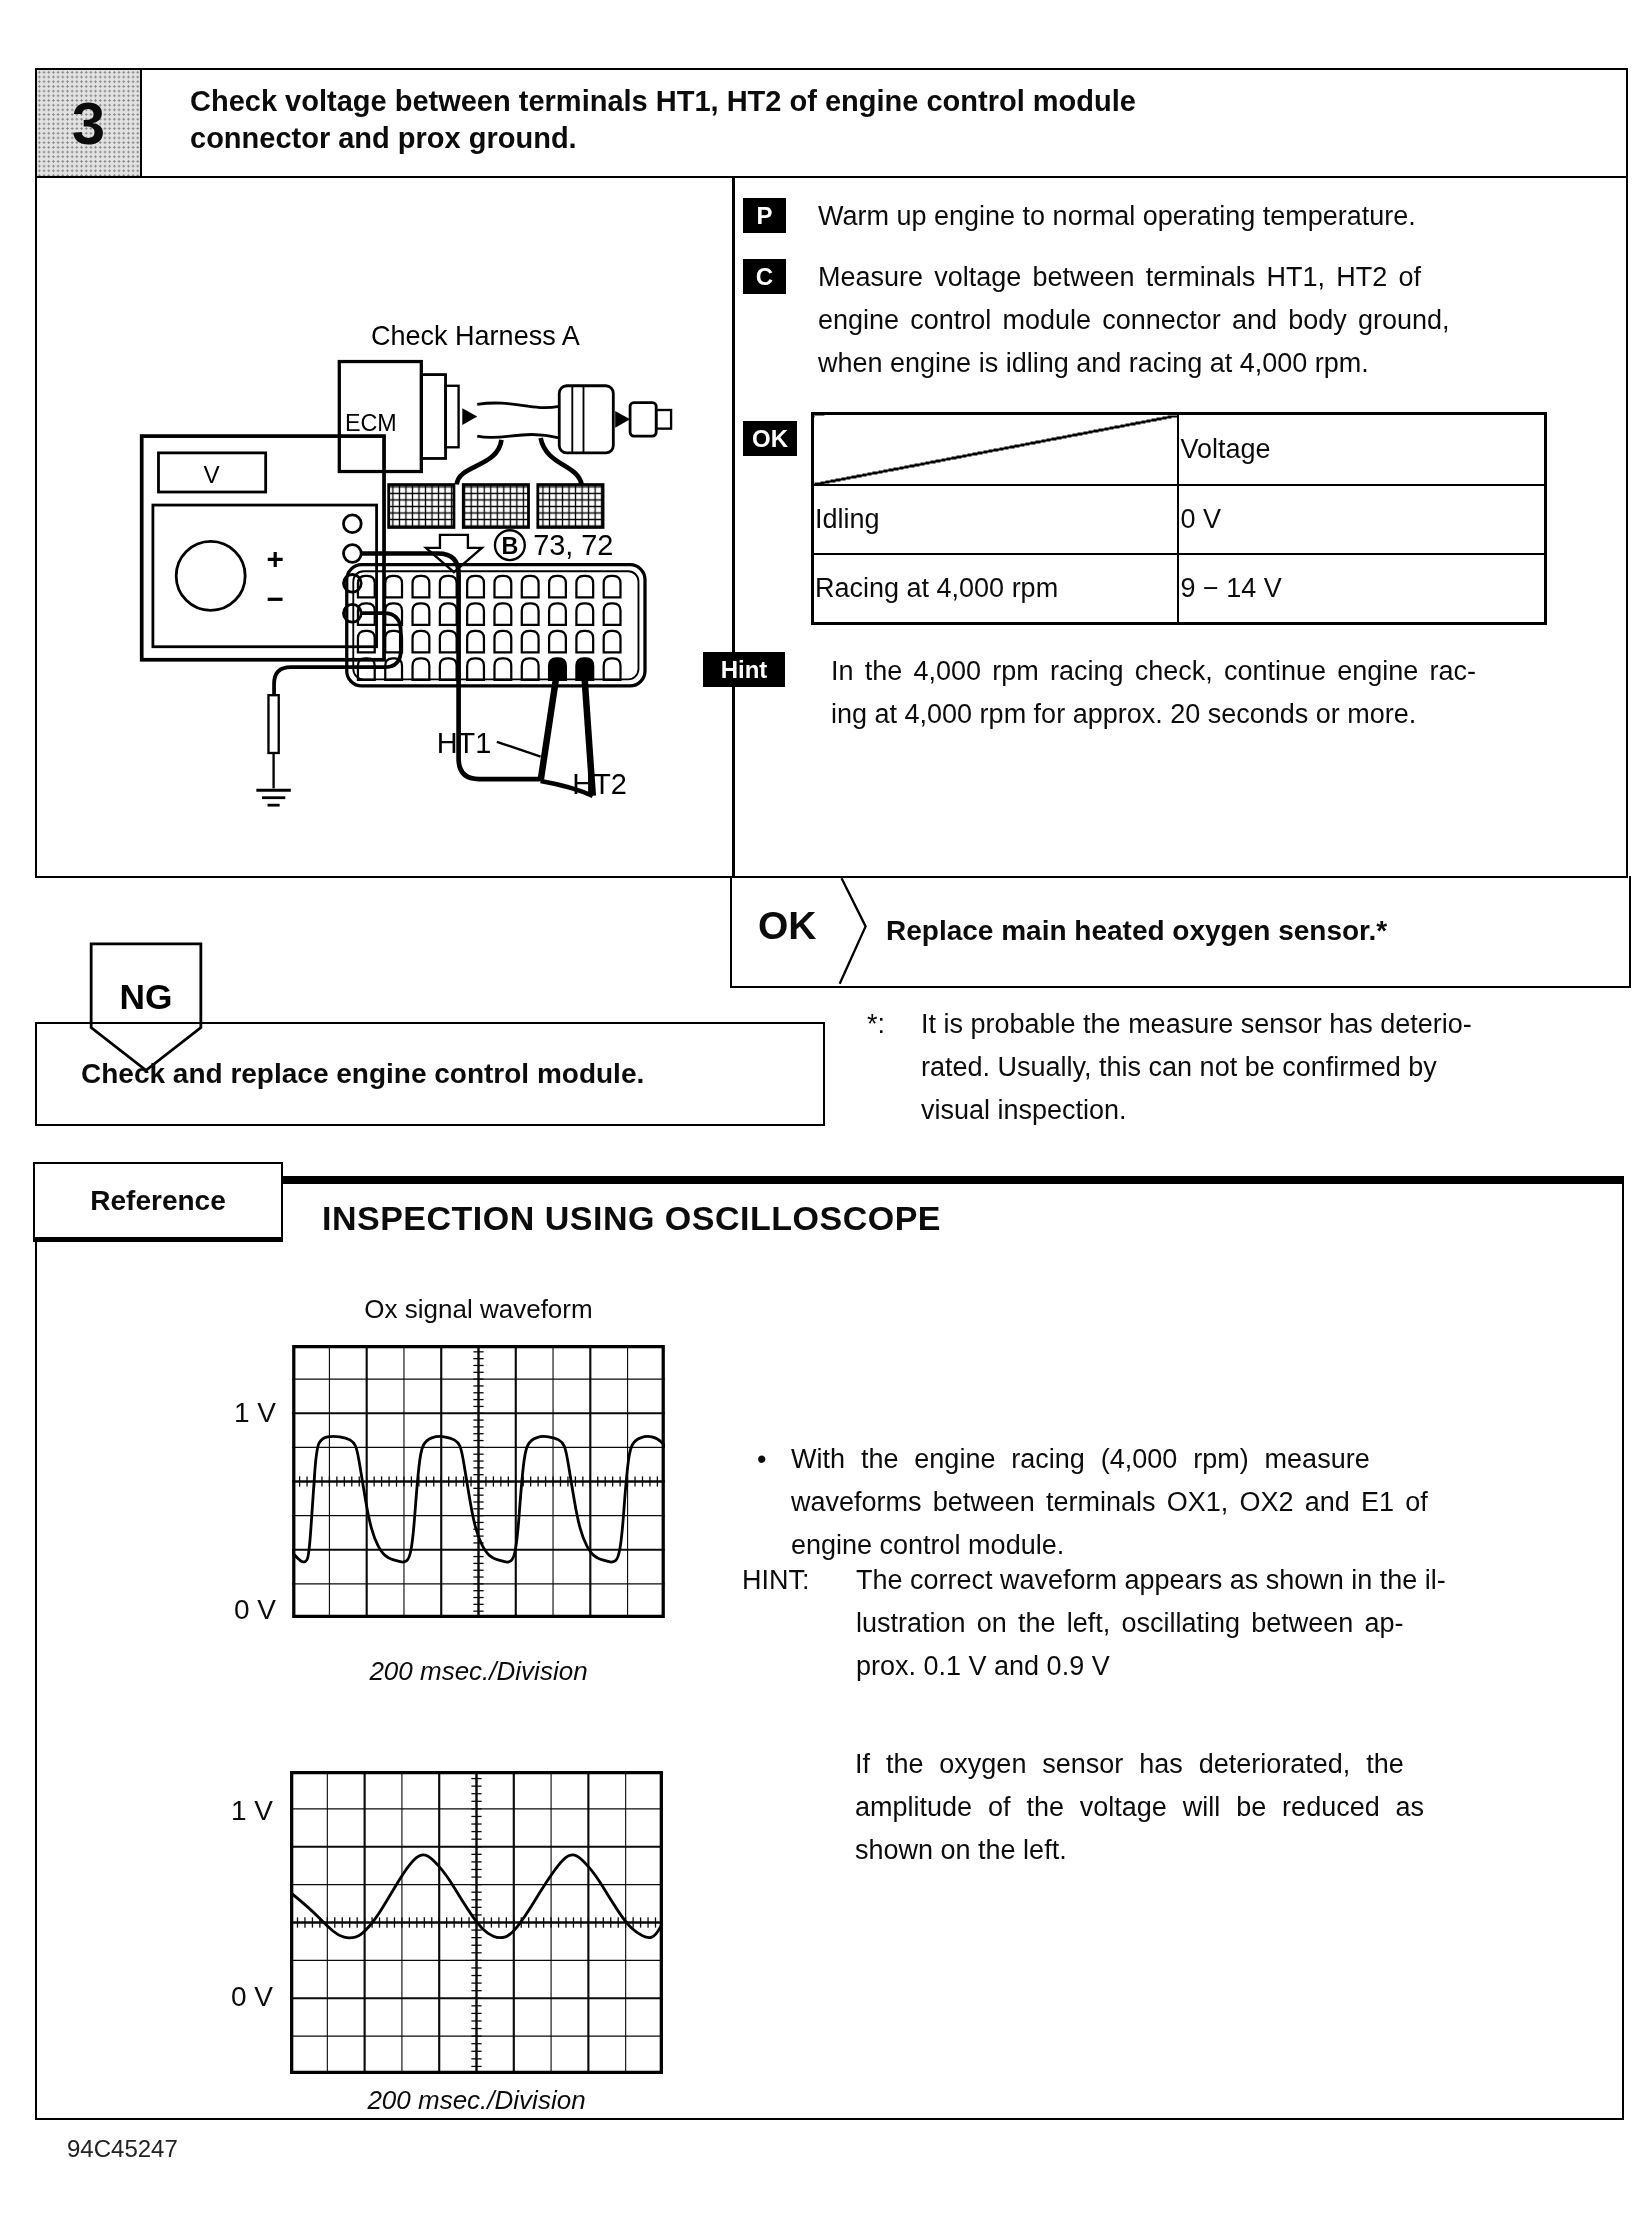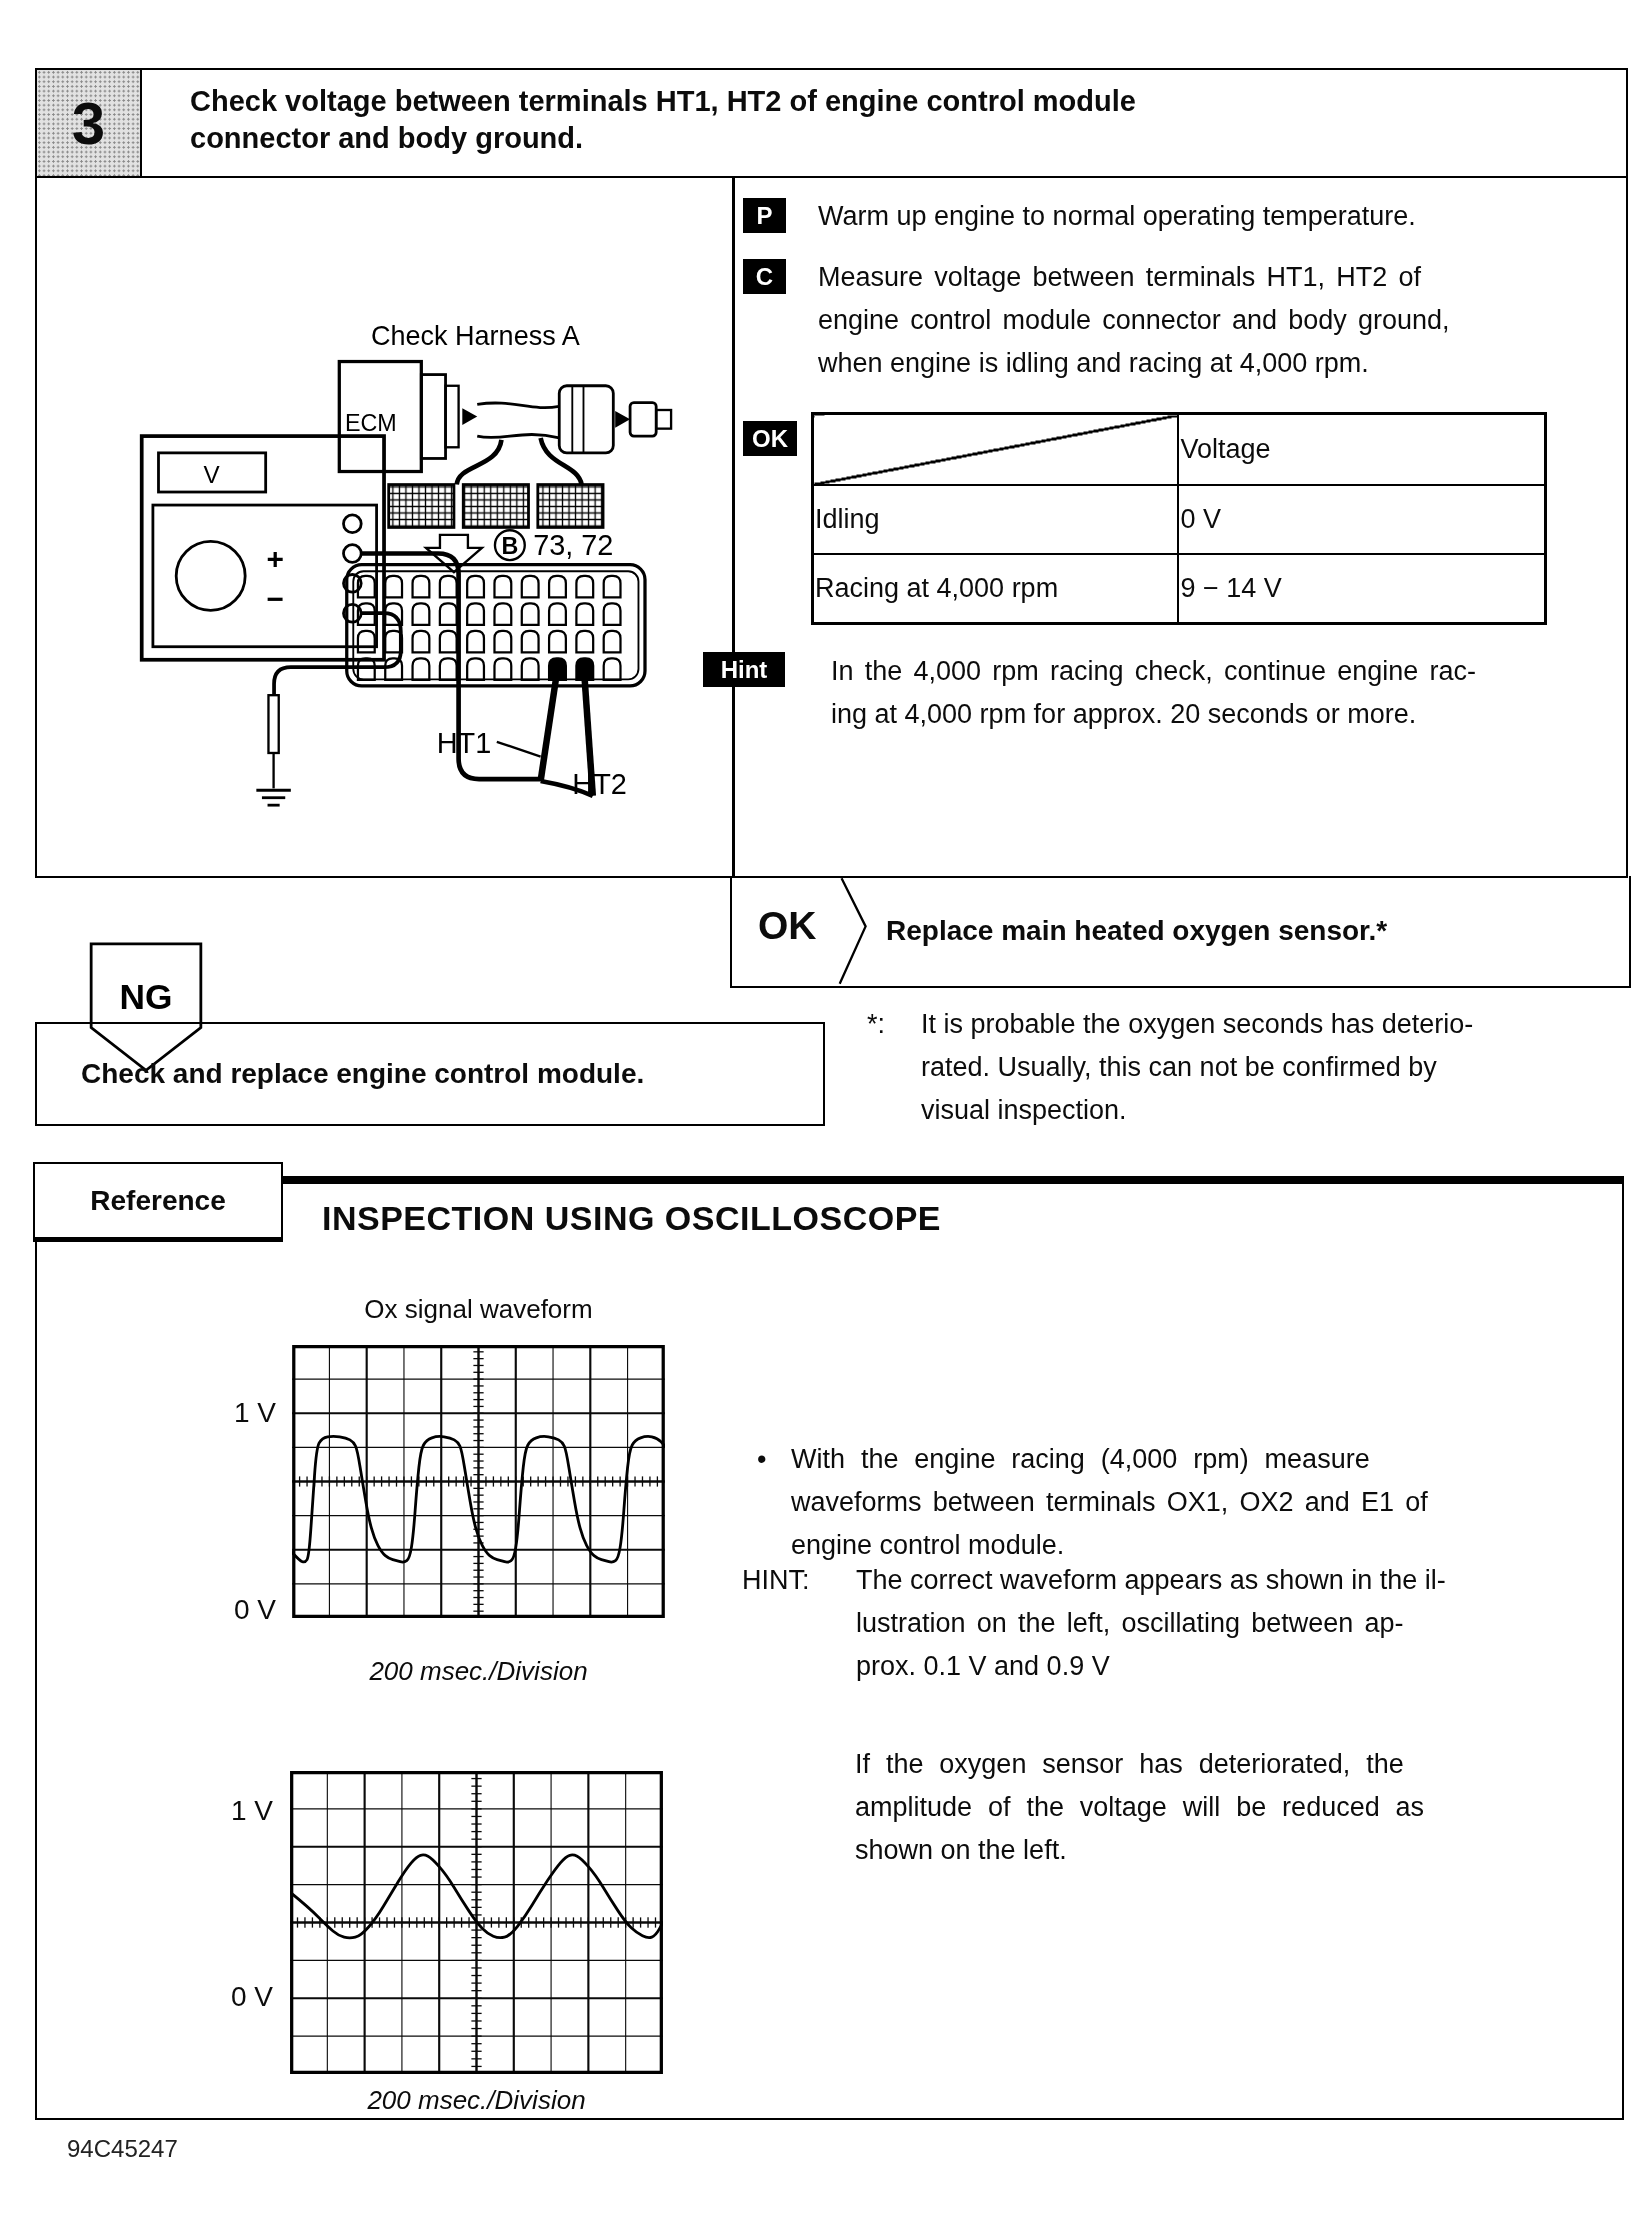--- a/index.html
+++ b/index.html
@@ -53,21 +53,21 @@
   .footer-code{left:67px;top:2135px;font-size:24px;color:#222;}
   svg text{font-family:"Liberation Sans",sans-serif;}
 </style>
 </head>
 <body>
 
 <div class="abs header">
   <div class="step-badge">3</div>
   <div class="step-title">
     <div>Check voltage between terminals HT1, HT2 of engine control module</div>
-    <div>connector and body ground.</div>
+    <div>connector and prox ground.</div>
   </div>
 </div>
 
 <div class="abs main-box">
   <div class="divider"></div>
 
   <svg class="abs" style="left:0;top:0" width="695" height="699" viewBox="0 0 745 750">
     <defs>
       <pattern id="hatch" patternUnits="userSpaceOnUse" width="7" height="7">
         <path d="M0,3.5 H7 M3.5,0 V7" stroke="#000" stroke-width="1.4"></path>
@@ -230,21 +230,21 @@
 <svg class="abs" style="left:89px;top:942px" width="114" height="132" viewBox="0 0 122 142">
   <polygon points="2,2 120,2 120,92 61,138 2,92" fill="#fff" stroke="#000" stroke-width="3"></polygon>
   <text x="61" y="72" text-anchor="middle" font-size="38" font-weight="bold" fill="#000">NG</text>
 </svg>
 
 <div class="abs ecm-box">Check and replace engine control module.</div>
 
 <div class="abs" style="left:867px;top:1003px;width:755px;display:flex">
   <div class="txt" style="width:54px">*:</div>
   <div class="txt">
-    <div>It is probable the oxygen seconds has deterio-</div>
+    <div>It is probable the measure sensor has deterio-</div>
     <div>rated. Usually, this can not be confirmed by</div>
     <div>visual inspection.</div>
   </div>
 </div>
 
 <div class="abs ref-label">Reference</div>
 <div class="abs ref-section">
   <div class="ref-title">INSPECTION USING OSCILLOSCOPE</div>
 
   <div class="scope-title" style="left:255px;top:110px">Ox signal waveform</div>

